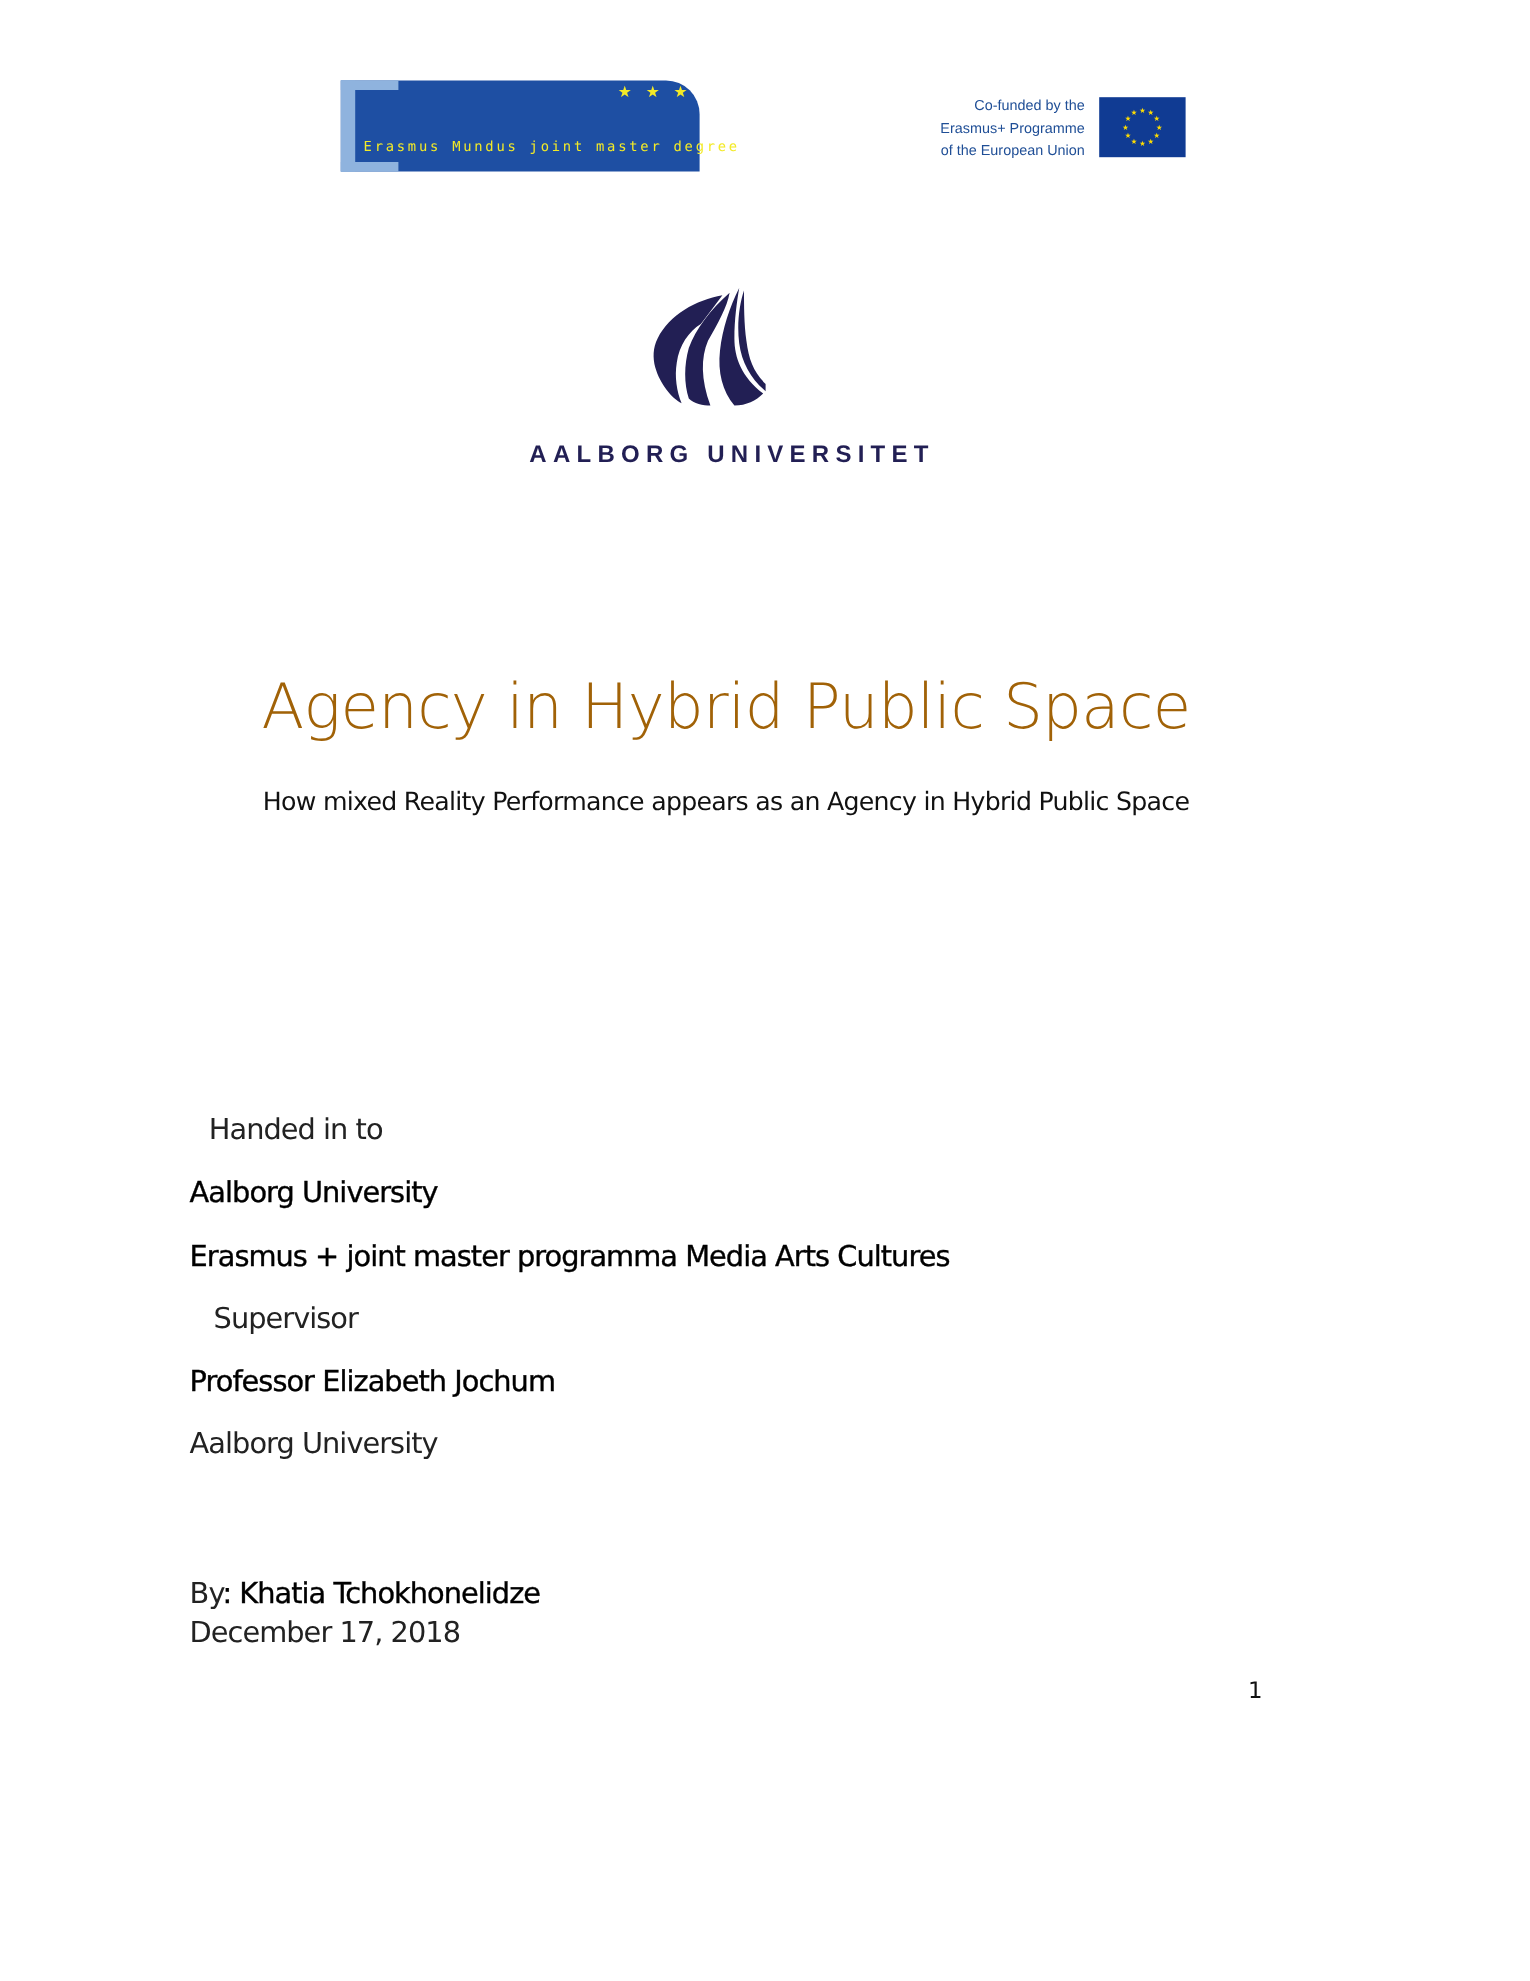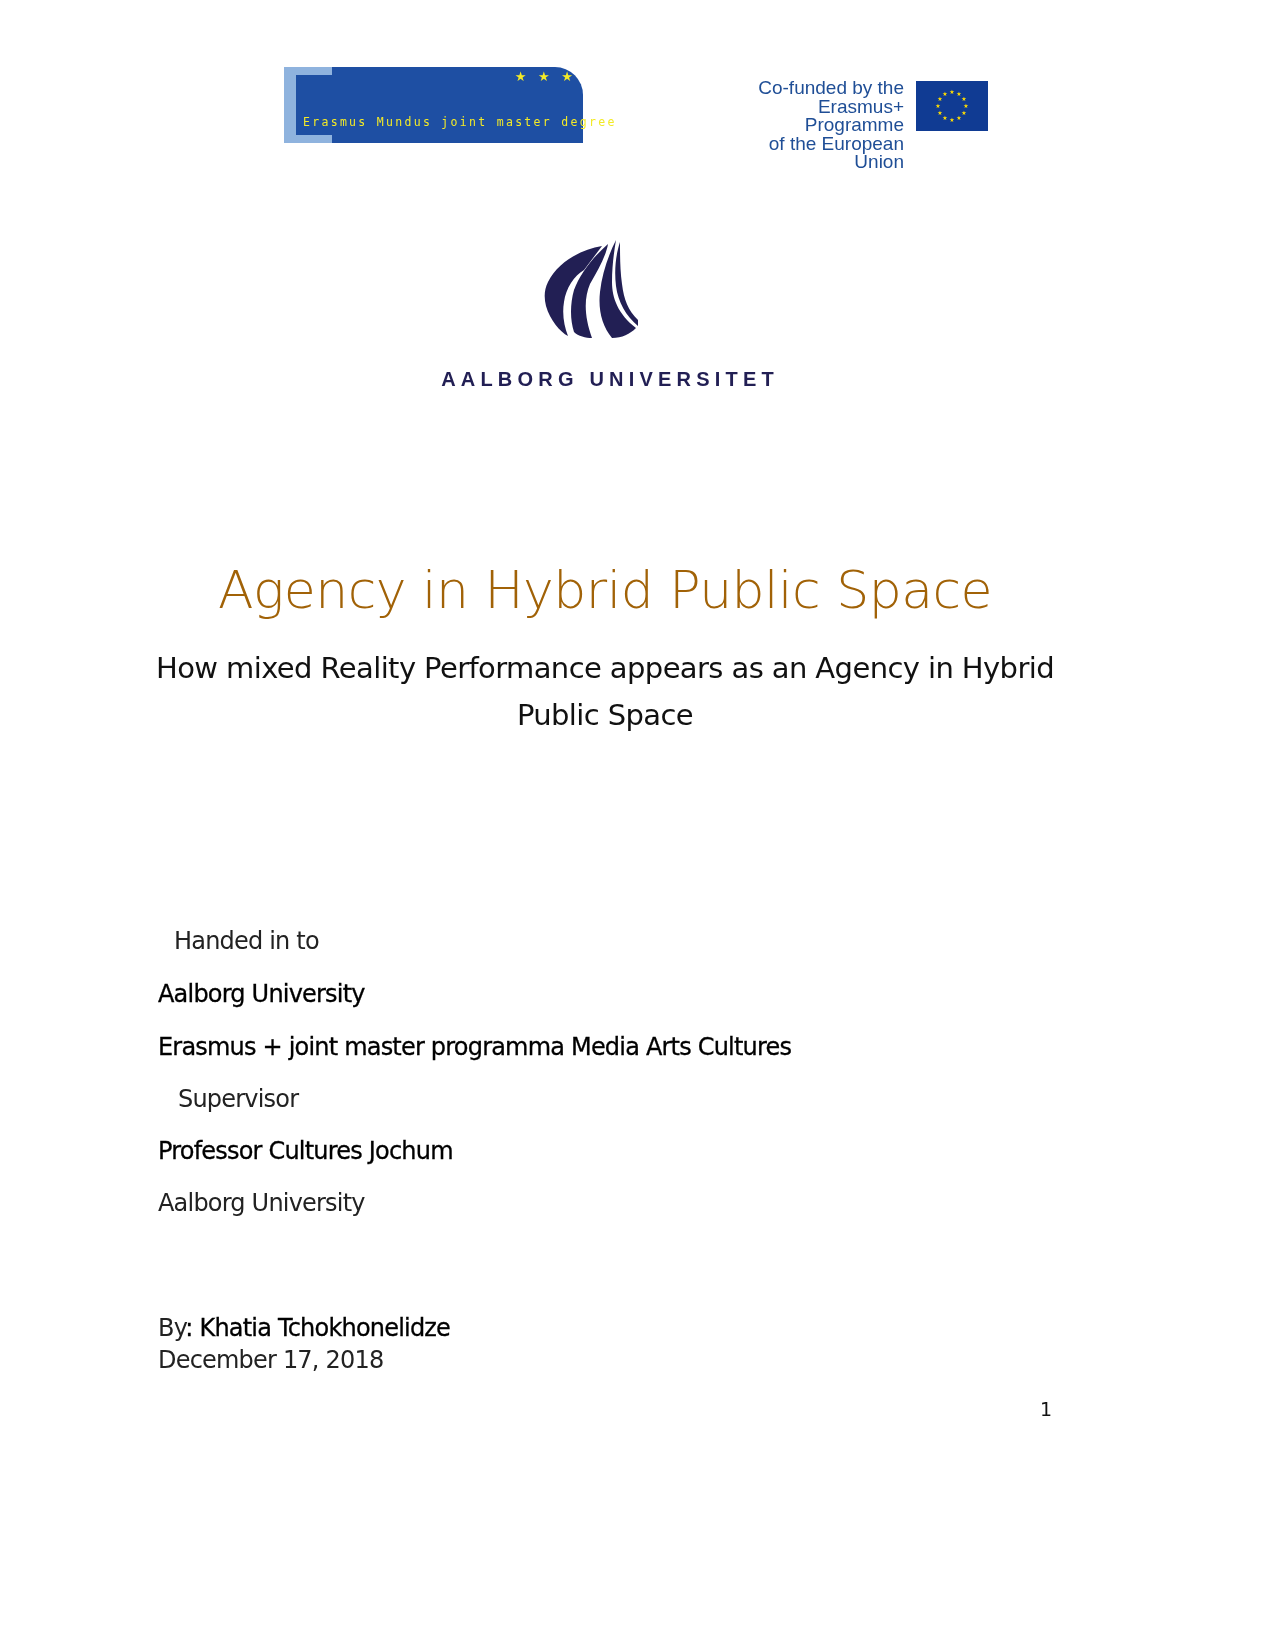--- a/index.html
+++ b/index.html
@@ -7,29 +7,29 @@
   .abs { position:absolute; }
   
   .mac-logo { left:284px; top:67px; width:299px; height:76px; background:#1e4fa3; box-sizing:border-box; border-radius:0 28px 0 0; }
   .mac-logo .frame-l { position:absolute; left:0; top:0; width:12px; height:76px; background:#8fb3de; }
   .mac-logo .frame-t { position:absolute; left:0; top:0; width:48px; height:8px; background:#8fb3de; }
   .mac-logo .frame-b { position:absolute; left:0; bottom:0; width:48px; height:8px; background:#8fb3de; }
   .mac-logo .title { position:absolute; left:18px; top:18px; font-size:27px; font-weight:bold; color:#f3ea27; letter-spacing:0px; white-space:nowrap; font-family:"Liberation Sans", sans-serif; }
   .mac-logo .sub { position:absolute; left:19px; top:48px; font-size:11.5px; color:#f3ea27; letter-spacing:2.3px; white-space:nowrap; font-family:"DejaVu Sans Mono", monospace; }
   .mac-logo .stars { position:absolute; right:6px; top:2px; color:#f3ea27; font-size:13px; letter-spacing:4px; }
   
-  .eu-text { left:748px; top:79px; width:156px; text-align:right; font-size:19px; line-height:18.5px; color:#1f4e96; }
+  .eu-text { left:748px; top:79px; width:156px; text-align:right; font-size:12px; line-height:18.5px; color:#1f4e96; }
   .eu-flag { left:916px; top:81px; width:72px; height:50px; background:#103b93; }
   .eu-flag svg { width:72px; height:50px; display:block; }
   
   .aau-mark { left:540px; top:240px; width:100px; height:100px; }
   .aau-name { left:400px; top:368px; width:420px; text-align:center; font-size:20px; font-weight:bold; letter-spacing:5.2px; color:#221f54; }
   
   .main-title { left:0; top:560px; width:1210px; text-align:center; font-size:52px; color:#a16207; font-family:"DejaVu Sans", sans-serif; font-weight:200; letter-spacing:-0.5px; }
-  .subtitle { left:150px; top:645px; width:910px; text-align:center; font-size:29px; line-height:47px; color:#111; font-family:"DejaVu Sans", sans-serif; letter-spacing:-0.6px; }
+  .subtitle { left:150px; top:645px; width:910px; text-align:center; font-size:21px; line-height:47px; color:#111; font-family:"DejaVu Sans", sans-serif; letter-spacing:-0.6px; }
   .line { left:158px; font-size:24px; color:#111; white-space:nowrap; font-family:"DejaVu Sans", sans-serif; letter-spacing:-0.8px; }
   .light { font-weight:normal; color:#222; }
   .bold { font-weight:normal; color:#000; -webkit-text-stroke:0.3px #000; }
   .page-num { left:1040px; top:1398px; font-size:19px; color:#111; font-family:"DejaVu Sans", sans-serif; }
 </style>
 </head>
 <body>
 
 <div class="abs mac-logo">
   <div class="frame-l"></div>
@@ -73,18 +73,18 @@
 </div>
 <div class="abs aau-name">AALBORG UNIVERSITET</div>
 
 <div class="abs main-title">Agency in Hybrid Public Space</div>
 <div class="abs subtitle">How mixed Reality Performance appears as an Agency in Hybrid Public Space</div>
 
 <div class="abs line light" style="top:927px;margin-left:16px;">Handed in to</div>
 <div class="abs line bold" style="top:980px;">Aalborg University</div>
 <div class="abs line bold" style="top:1033px;">Erasmus + joint master programma Media Arts Cultures</div>
 <div class="abs line light" style="top:1085px;margin-left:20px;">Supervisor</div>
-<div class="abs line bold" style="top:1137px;">Professor Cultures Jochum</div>
+<div class="abs line bold" style="top:1137px;">Professor Elizabeth Jochum</div>
 <div class="abs line light" style="top:1189px;">Aalborg University</div>
 <div class="abs line" style="top:1294px;margin-top:20px;"><span class="light">By</span><span class="bold">: Khatia Tchokhonelidze</span></div>
 <div class="abs line light" style="top:1346px;">December 17, 2018</div>
 
 <div class="abs page-num">1</div>
 
 </body></html>

